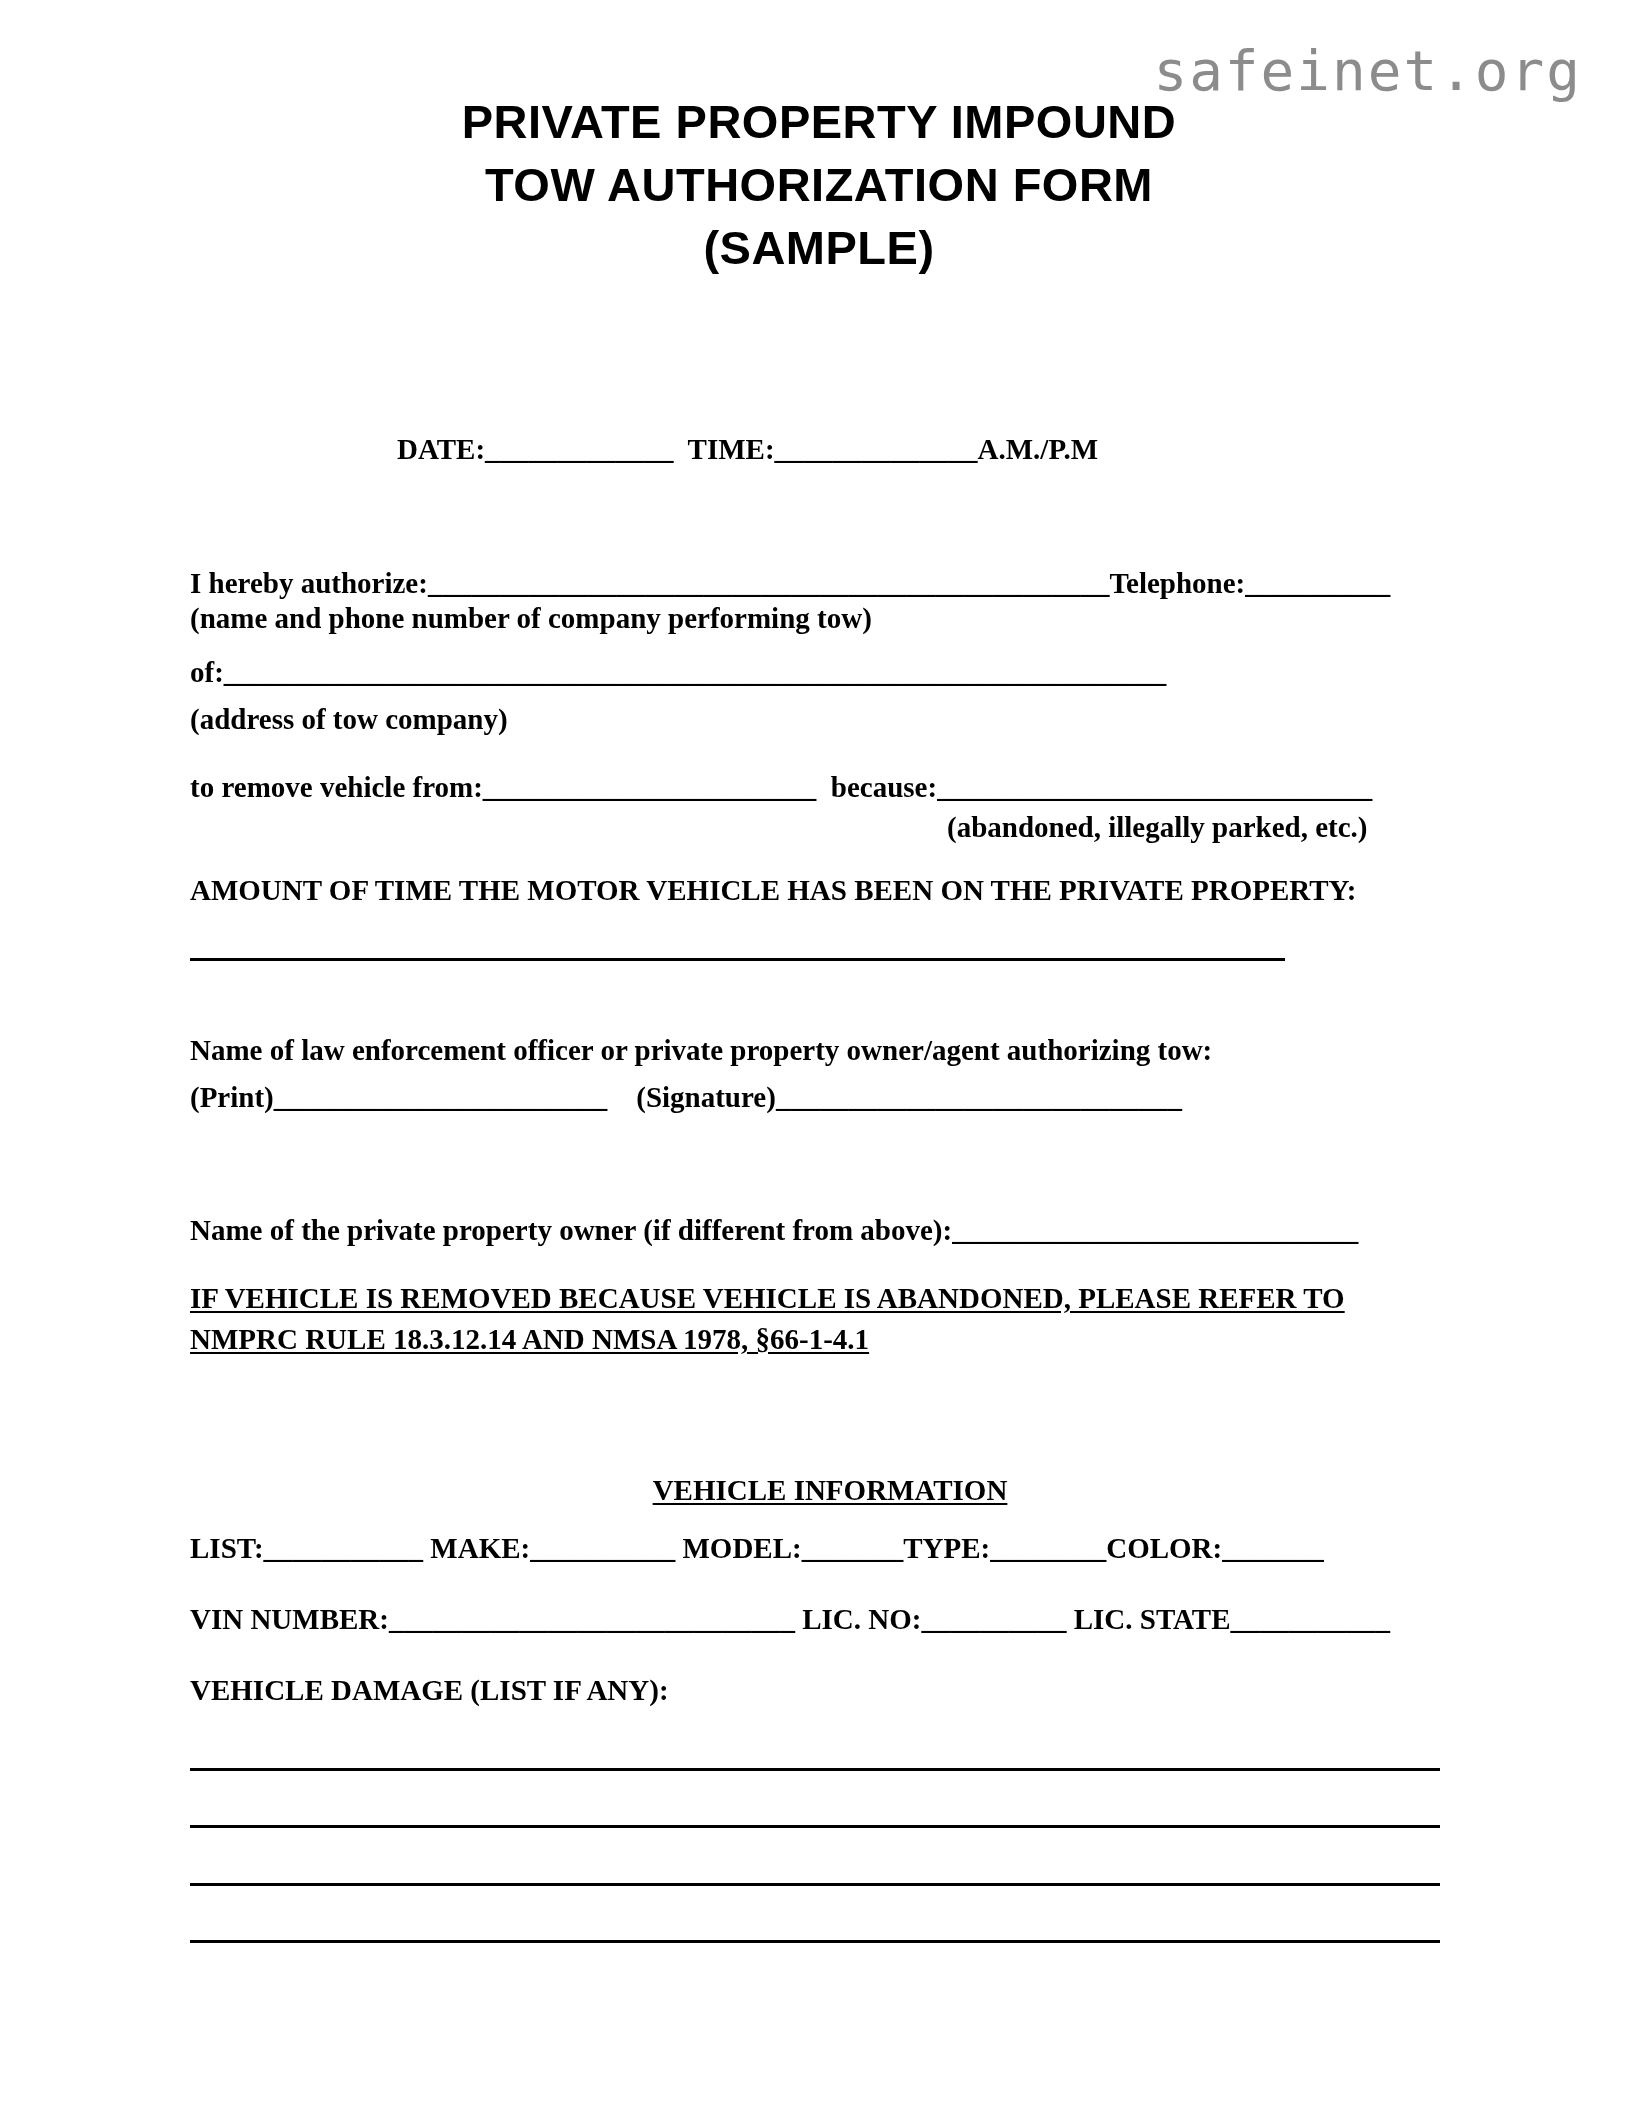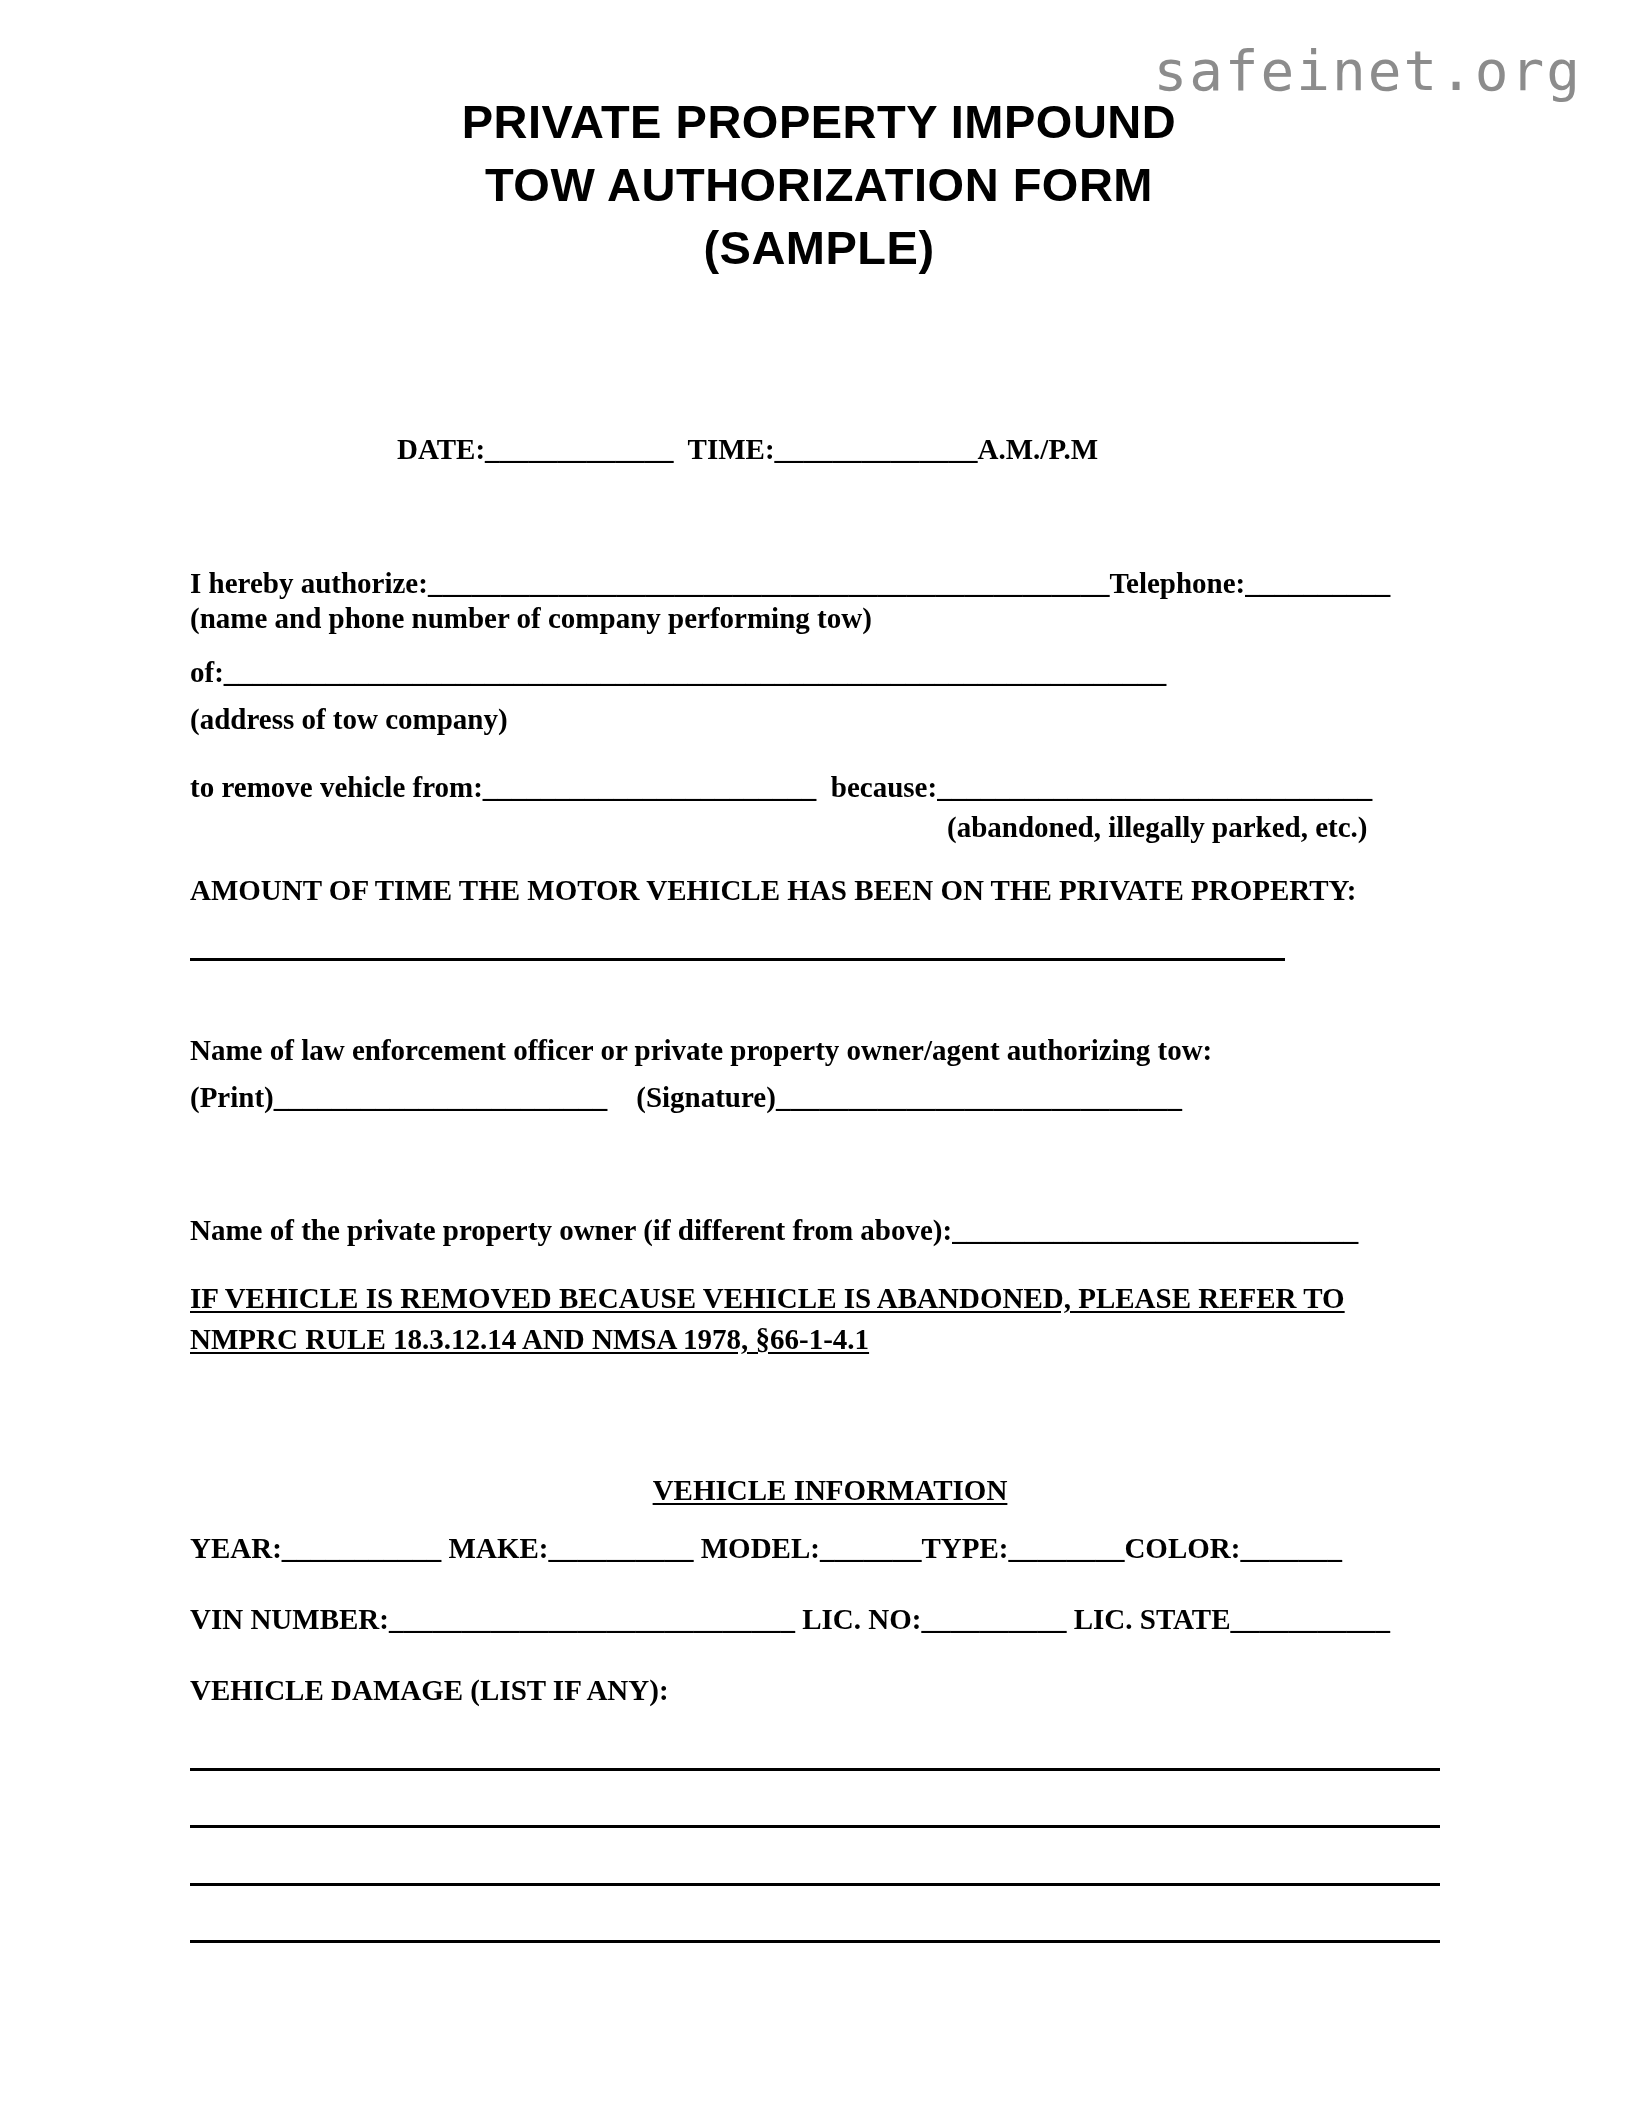--- a/index.html
+++ b/index.html
@@ -100,21 +100,21 @@
   <div class="body-text" style="top:1009px; left:190px;margin-top:24px;">Name of law enforcement officer or private property owner/agent authorizing tow:</div>
   <div class="body-text" style="top:1080px; left:190px;">(Print)_______________________    (Signature)____________________________</div>
 
   <div class="body-text" style="top:1213px; left:190px;">Name of the private property owner (if different from above):____________________________</div>
 
   <div class="body-text u" style="top:1281px; left:190px;">IF VEHICLE IS REMOVED BECAUSE VEHICLE IS ABANDONED, PLEASE REFER TO</div>
   <div class="body-text u" style="top:1322px; left:190px;">NMPRC RULE 18.3.12.14 AND NMSA 1978, §66-1-4.1</div>
 
   <div class="body-text u" style="top:1473px; left:0; width:1644px; text-align:center; white-space:normal;margin-left:8px;">VEHICLE INFORMATION</div>
 
-  <div class="body-text" style="top:1531px; left:190px;">YEAR:___________ MAKE:__________ MODEL:_______TYPE:________COLOR:_______</div>
+  <div class="body-text" style="top:1531px; left:190px;">LIST:___________ MAKE:__________ MODEL:_______TYPE:________COLOR:_______</div>
   <div class="body-text" style="top:1602px; left:190px;">VIN NUMBER:____________________________ LIC. NO:__________ LIC. STATE___________</div>
   <div class="body-text" style="top:1673px; left:190px;">VEHICLE DAMAGE (LIST IF ANY):</div>
 
   <div class="rule" style="top:1768px; left:190px; width:1250px;"></div>
   <div class="rule" style="top:1825px; left:190px; width:1250px;"></div>
   <div class="rule" style="top:1883px; left:190px; width:1250px;"></div>
   <div class="rule" style="top:1940px; left:190px; width:1250px;"></div>
 
 </div>
 

